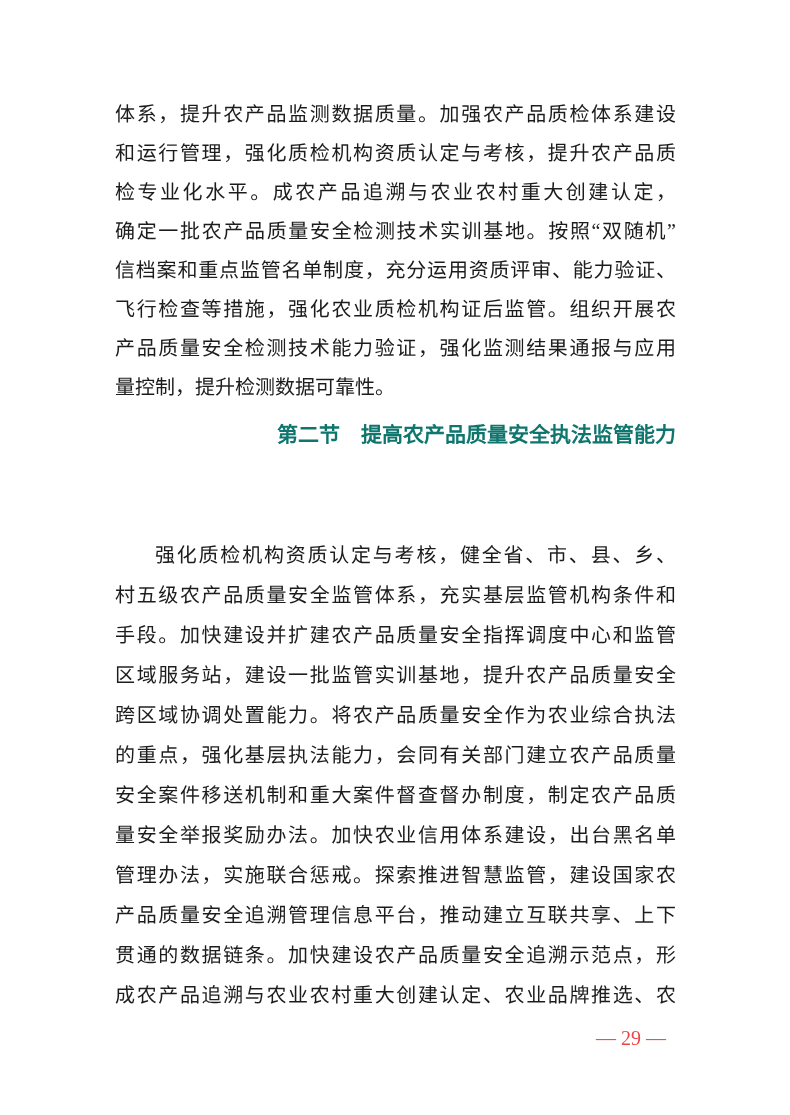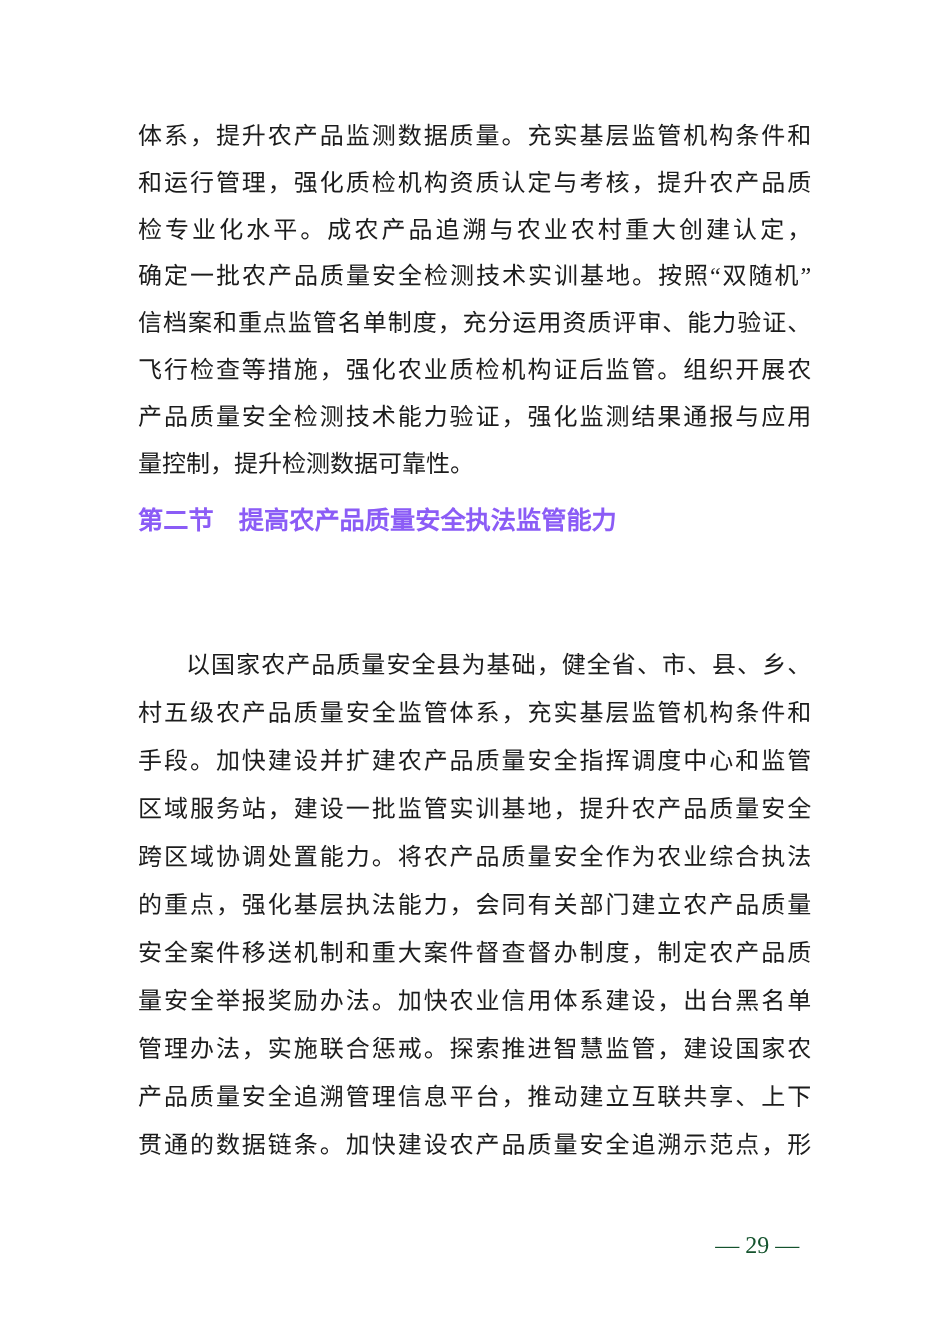--- a/index.html
+++ b/index.html
@@ -49,63 +49,64 @@
   }
   .indent-2 {
     text-indent: 2em;
   }
   .section-heading {
     margin-top: 8px;
     height: 39px;
     line-height: 39px;
     font-size: 21px;
     font-weight: 700;
-    text-align: left;
+    text-align: right;
     font-family: "Liberation Sans", "DejaVu Sans", sans-serif;
-    color: #8b5cf6;
+    color: #0f766e;
   }
   #para2 { top: 535px; }
   .page-number {
     position: absolute;
     top: 1026px;
     right: 124px;
     font-size: 20px;
     line-height: 24px;
-    color: #14532d;
+    color: #ef4444;
     font-family: "Liberation Serif", "DejaVu Serif", serif;
     white-space: nowrap;
   }
 </style>
 </head>
 <body>
 
 <div class="page">
 
   <div class="textblock" id="para1">
-    <div class="para1-line">体系，提升农产品监测数据质量。充实基层监管机构条件和</div>
+    <div class="para1-line">体系，提升农产品监测数据质量。加强农产品质检体系建设</div>
     <div class="para1-line">和运行管理，强化质检机构资质认定与考核，提升农产品质</div>
     <div class="para1-line">检专业化水平。成农产品追溯与农业农村重大创建认定，</div>
     <div class="para1-line">确定一批农产品质量安全检测技术实训基地。按照“双随机”</div>
     <div class="para1-line">信档案和重点监管名单制度，充分运用资质评审、能力验证、</div>
     <div class="para1-line">飞行检查等措施，强化农业质检机构证后监管。组织开展农</div>
     <div class="para1-line">产品质量安全检测技术能力验证，强化监测结果通报与应用</div>
     <div class="para1-line flush-left">量控制，提升检测数据可靠性。</div>
 
     <div class="section-heading">第二节　提高农产品质量安全执法监管能力</div>
   </div>
 
   <div class="textblock" id="para2">
-    <div class="para2-line indent-2">以国家农产品质量安全县为基础，健全省、市、县、乡、</div>
+    <div class="para2-line indent-2">强化质检机构资质认定与考核，健全省、市、县、乡、</div>
     <div class="para2-line">村五级农产品质量安全监管体系，充实基层监管机构条件和</div>
     <div class="para2-line">手段。加快建设并扩建农产品质量安全指挥调度中心和监管</div>
     <div class="para2-line">区域服务站，建设一批监管实训基地，提升农产品质量安全</div>
     <div class="para2-line">跨区域协调处置能力。将农产品质量安全作为农业综合执法</div>
     <div class="para2-line">的重点，强化基层执法能力，会同有关部门建立农产品质量</div>
     <div class="para2-line">安全案件移送机制和重大案件督查督办制度，制定农产品质</div>
     <div class="para2-line">量安全举报奖励办法。加快农业信用体系建设，出台黑名单</div>
     <div class="para2-line">管理办法，实施联合惩戒。探索推进智慧监管，建设国家农</div>
     <div class="para2-line">产品质量安全追溯管理信息平台，推动建立互联共享、上下</div>
     <div class="para2-line">贯通的数据链条。加快建设农产品质量安全追溯示范点，形</div>
+    <div class="para2-line">成农产品追溯与农业农村重大创建认定、农业品牌推选、农</div>
   </div>
 
   <div class="page-number">— 29 —</div>
 
 </div>
 
 </body></html>

